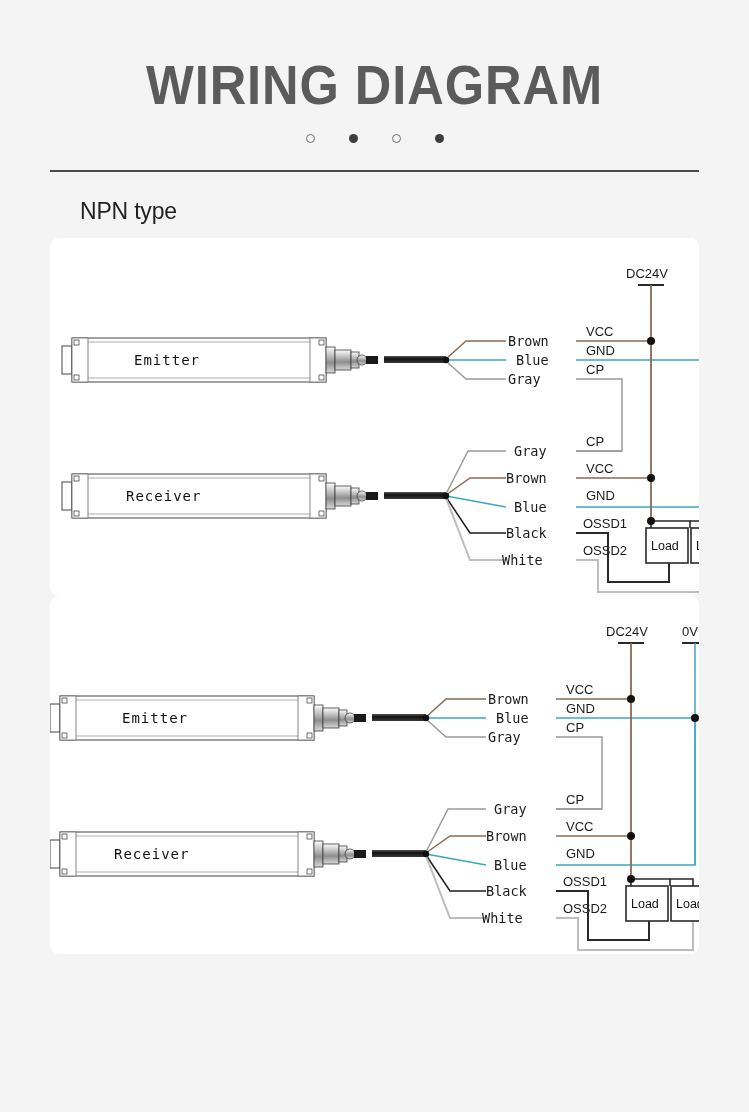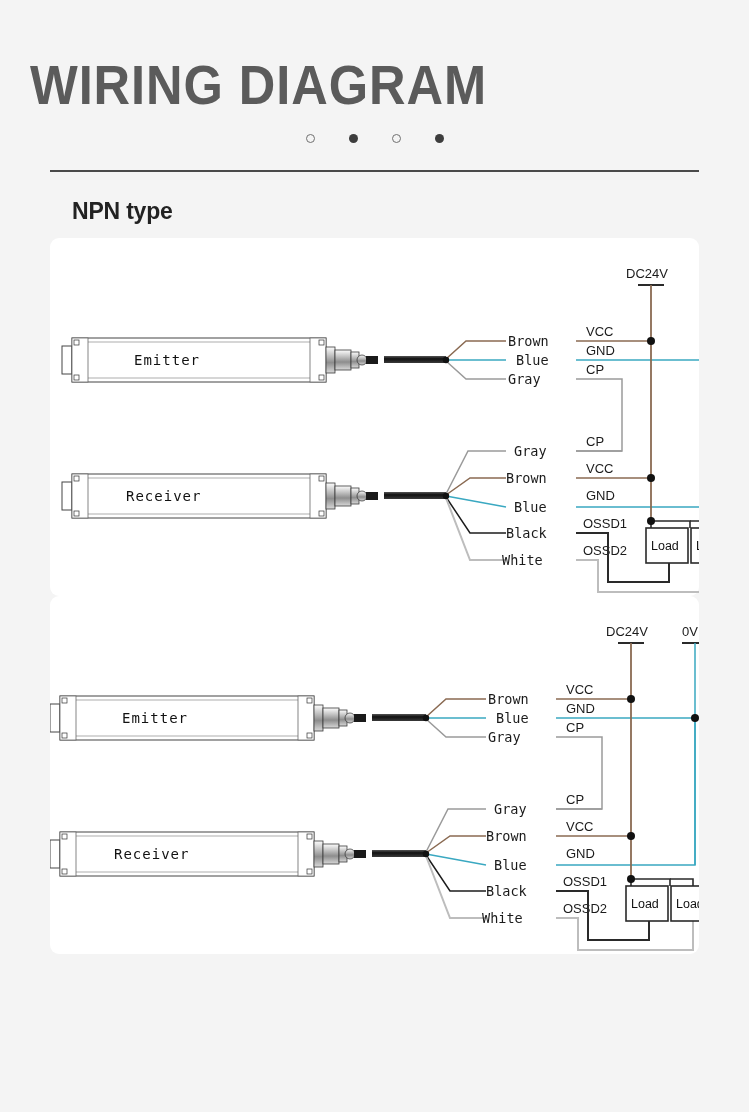--- a/index.html
+++ b/index.html
@@ -5,21 +5,21 @@
   html,body{margin:0;padding:0;}
   body{
     width:749px;height:1112px;
     background:#f4f4f4;
     font-family:"Liberation Sans", sans-serif;
     overflow:hidden;
   }
   .page{position:relative;width:749px;height:1112px;}
 
   
-  .header{padding-top:58px;text-align:left;}
+  .header{padding-top:58px;text-align:center;}
   .title{
     font-family:"Liberation Sans", sans-serif;
     font-weight:bold;
     font-size:55px;
     letter-spacing:1px;
     color:#5b5b5b;
     line-height:1;
     transform:scaleX(0.92);
   }
   .dots{
@@ -30,22 +30,22 @@
   .dot.hollow{border:1.4px solid #707070;background:transparent;}
   .dot.solid{background:#3d3d3d;}
   .rule{
     width:649px;height:2px;background:#4a4a4a;
     margin:27px auto 0 auto;
   }
 
   
   .section{margin:0 auto;width:649px;}
   .section-title{
-    font-size:23px;font-weight:bold;color:#222;
-    margin:26px 0 13px 22px;letter-spacing:-0.2px;
+    font-size:23px;font-weight:normal;color:#222;
+    margin:26px 0 13px 30px;letter-spacing:-0.2px;
   }
   .card{
     background:#ffffff;border-radius:9px;
     width:649px;box-sizing:border-box;
     position:relative;
   }
   .card.npn{height:358px;}
   .card.pnp{height:358px;}
   svg{display:block;}
 

